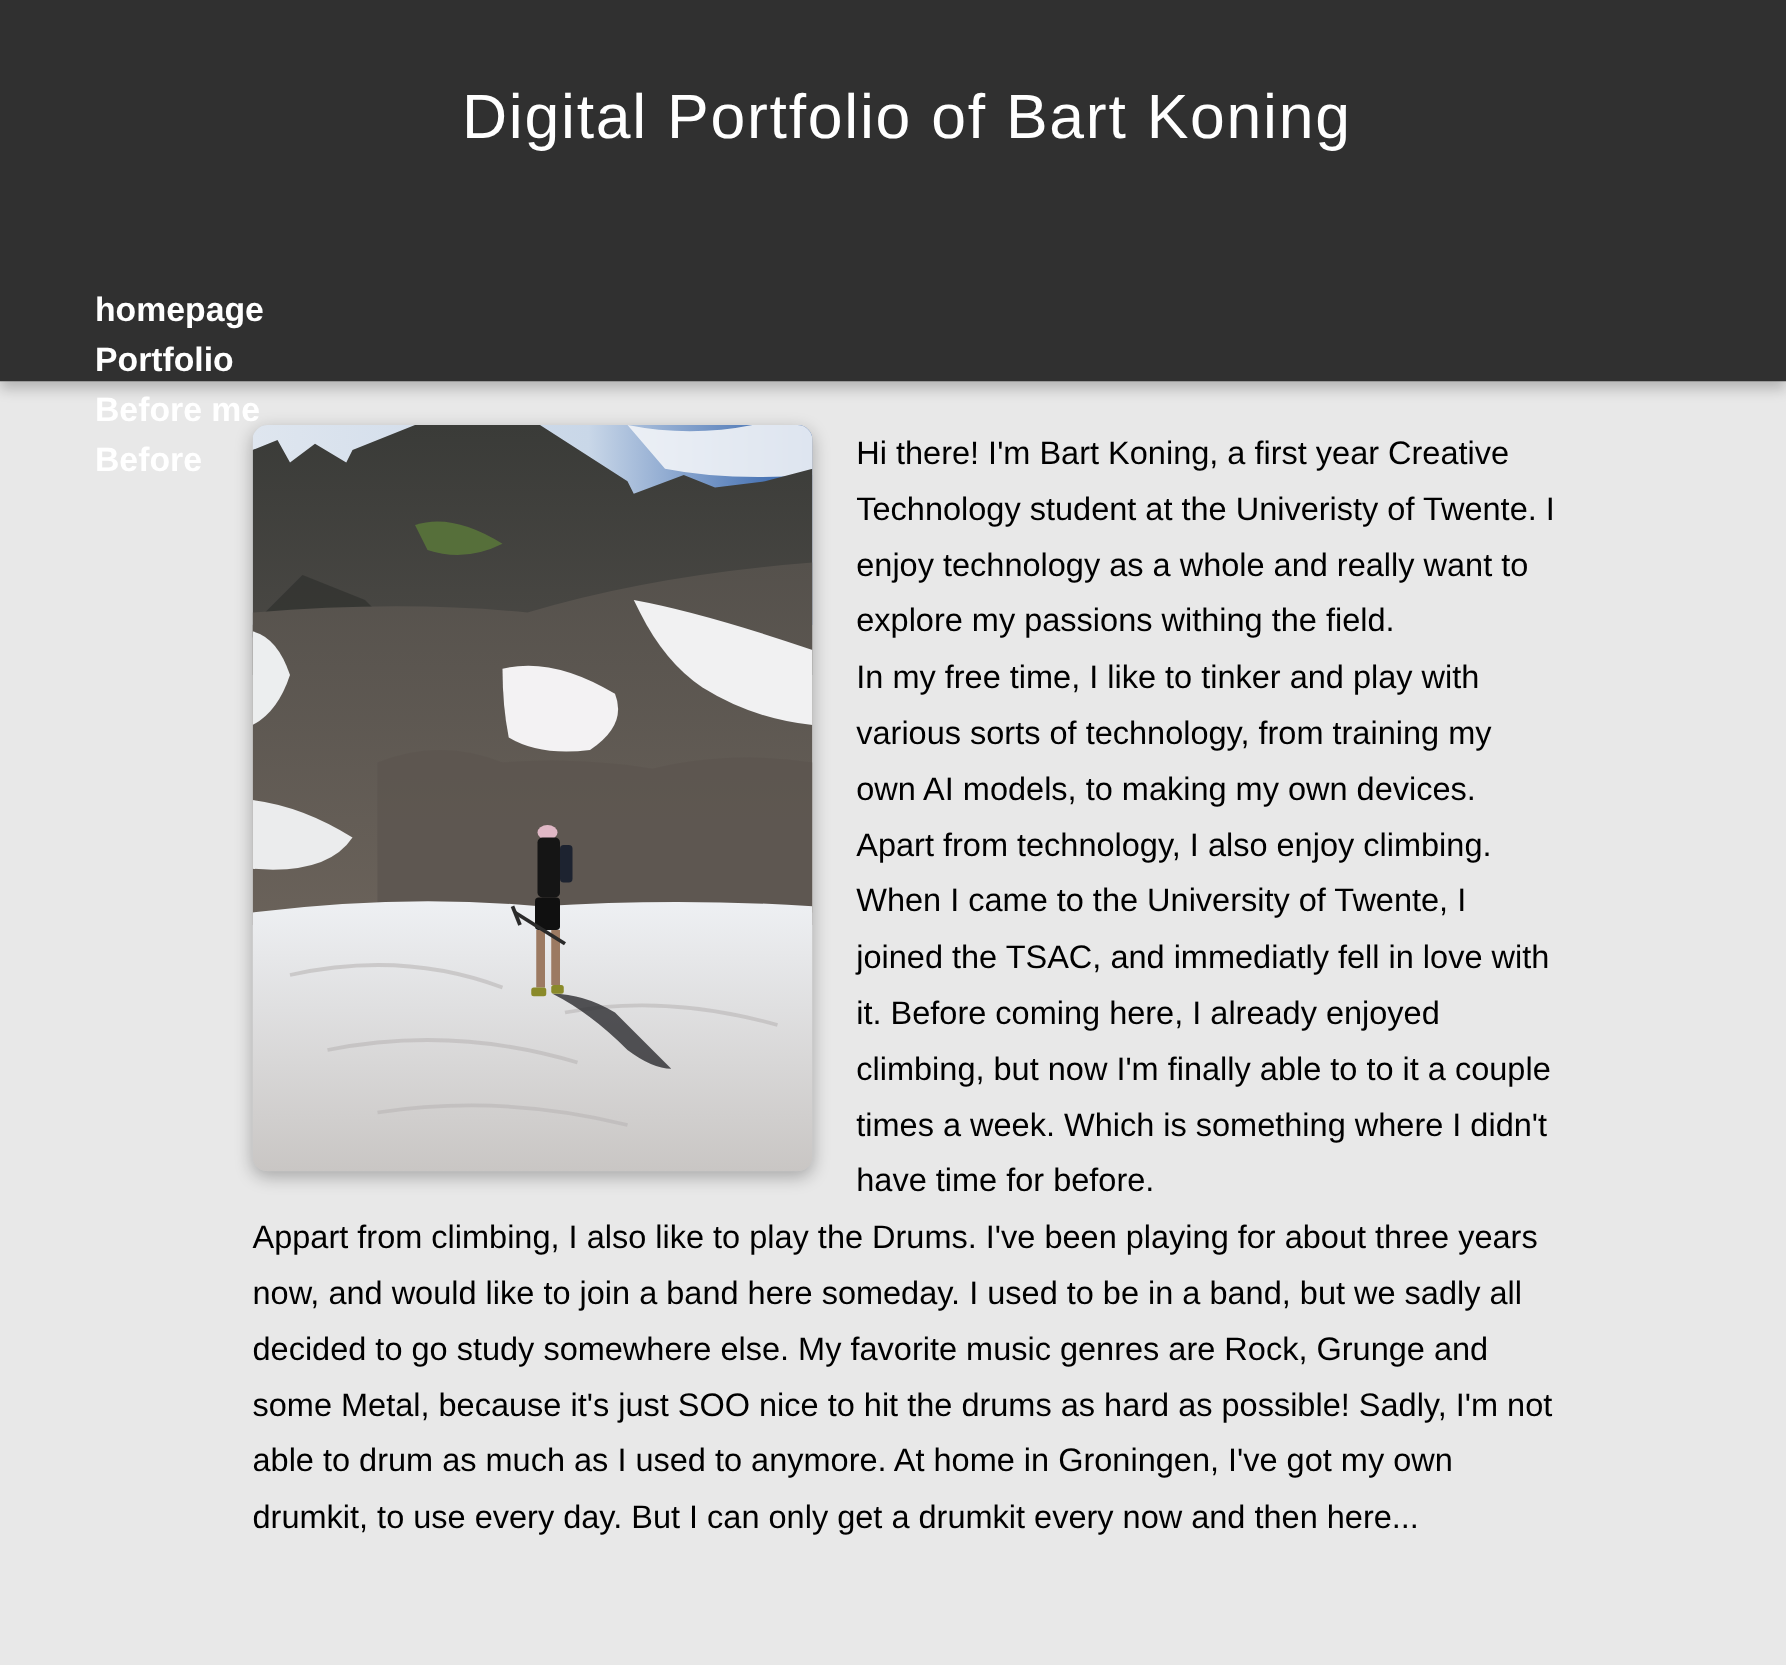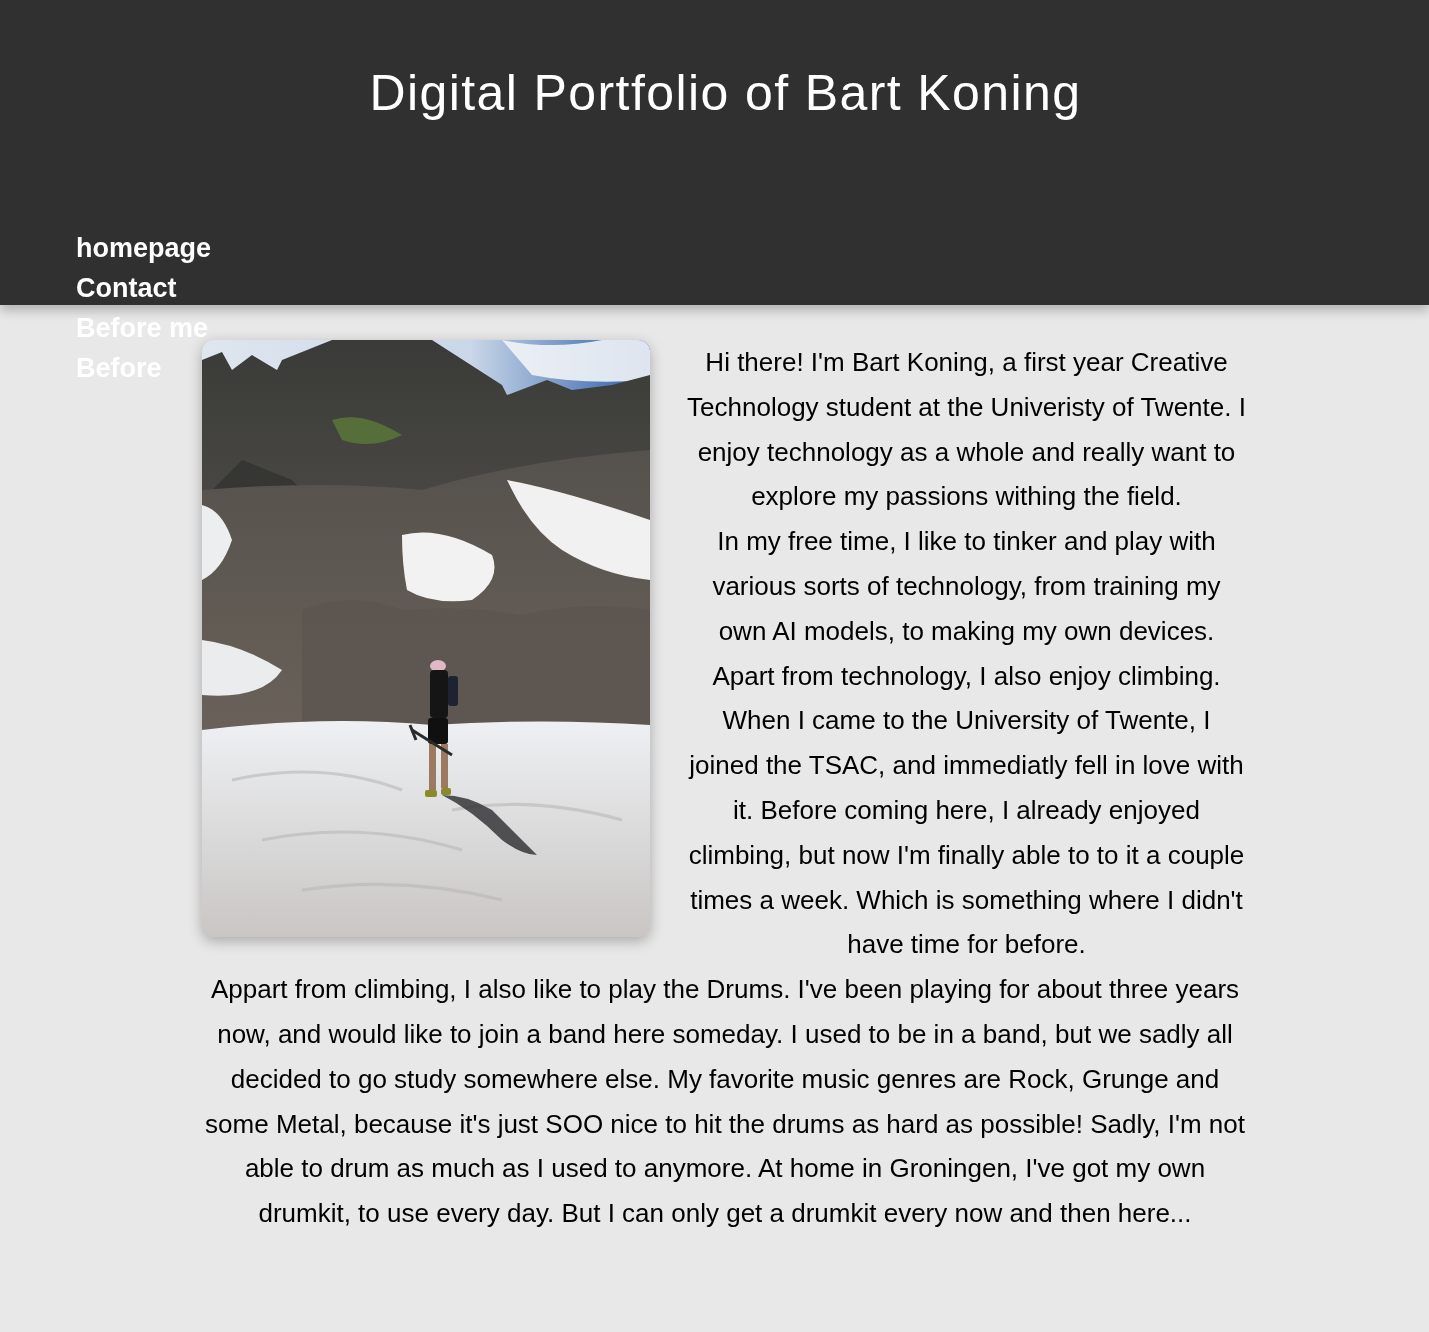--- a/index.html
+++ b/index.html
@@ -66,30 +66,30 @@
       height: 597px;
       margin: 0 35px 18px 0;
       border-radius: 12px;
       overflow: hidden;
       box-shadow: 0 4px 14px rgba(0,0,0,0.28);
       position: relative;
       background: #ccc;
     }
     .photo svg { display: block; width: 100%; height: 100%; }
     .bio-text { margin-top: 0; }
-    .bio-text p { margin: 0; text-align: center; }
+    .bio-text p { margin: 0; }
   </style>
 </head>
 <body>
 
 <header class="site-header">
   <h1 class="site-title">Digital Portfolio of Bart Koning</h1>
   <nav class="main-nav">
     <a>homepage</a>
-    <a>Contact</a>
+    <a>Portfolio</a>
     <a>Before me</a>
     <a>Before</a>
   </nav>
 </header>
 
 <main class="content">
   <div class="photo" title="Person with trekking poles standing on a snowfield below rocky mountain peaks under blue sky">
     <svg viewBox="0 0 448 597" preserveAspectRatio="none" xmlns="http://www.w3.org/2000/svg">
       <defs>
         <linearGradient id="sky" x1="0" y1="0" x2="1" y2="0">

